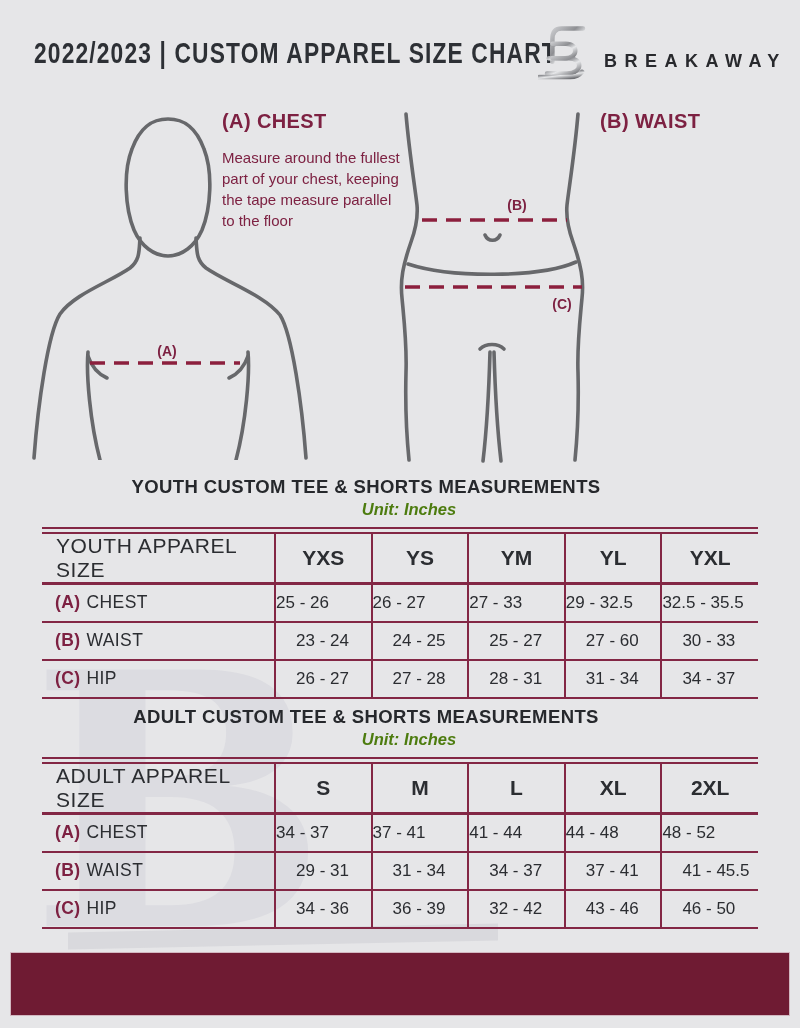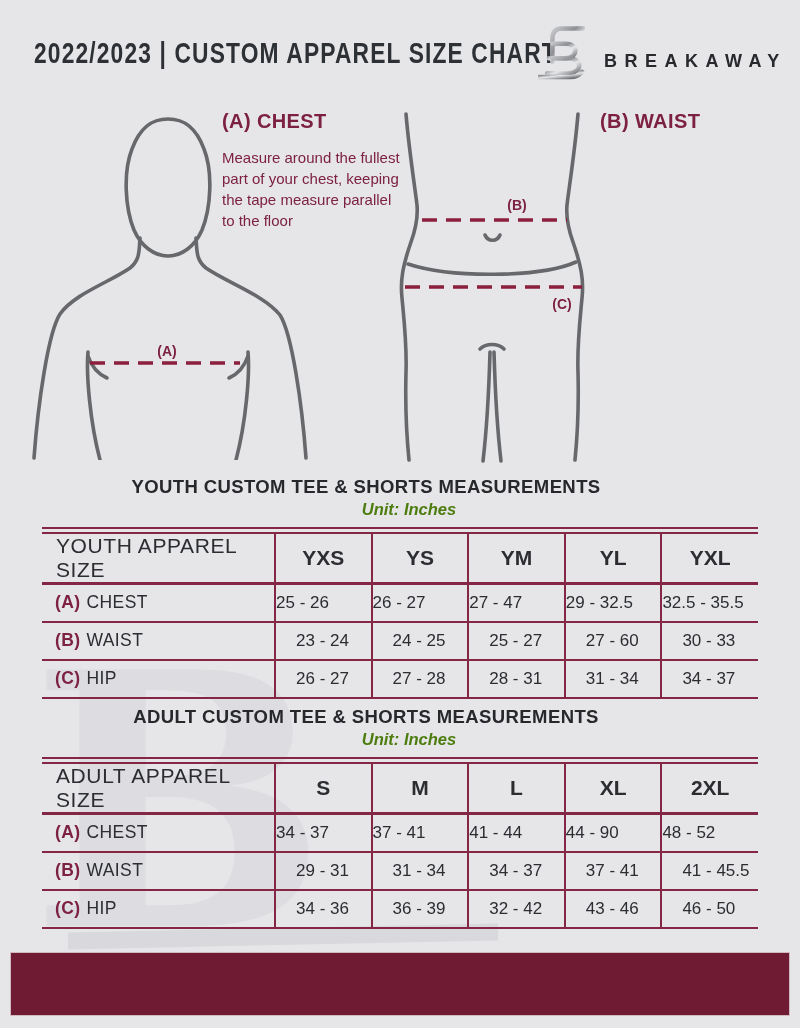--- a/index.html
+++ b/index.html
@@ -198,21 +198,21 @@
           <th>YM</th>
           <th>YL</th>
           <th>YXL</th>
         </tr>
       </thead>
       <tbody>
         <tr>
           <td class="rowlabel"><span class="pfx">(A)</span><span>CHEST</span></td>
           <td>25 - 26</td>
           <td>26 - 27</td>
-          <td>27 - 47</td>
+          <td>27 - 33</td>
           <td>29 - 32.5</td>
           <td>32.5 - 35.5</td>
         </tr>
         <tr>
           <td class="rowlabel"><span class="pfx">(B)</span><span>WAIST</span></td>
           <td>23 - 24</td>
           <td>24 - 25</td>
           <td>25 - 27</td>
           <td>27 - 60</td>
           <td>30 - 33</td>
@@ -251,21 +251,21 @@
           <th>XL</th>
           <th>2XL</th>
         </tr>
       </thead>
       <tbody>
         <tr>
           <td class="rowlabel"><span class="pfx">(A)</span><span>CHEST</span></td>
           <td>34 - 37</td>
           <td>37 - 41</td>
           <td>41 - 44</td>
-          <td>44 - 90</td>
+          <td>44 - 48</td>
           <td>48 - 52</td>
         </tr>
         <tr>
           <td class="rowlabel"><span class="pfx">(B)</span><span>WAIST</span></td>
           <td>29 - 31</td>
           <td>31 - 34</td>
           <td>34 - 37</td>
           <td>37 - 41</td>
           <td>41 - 45.5</td>
         </tr>

